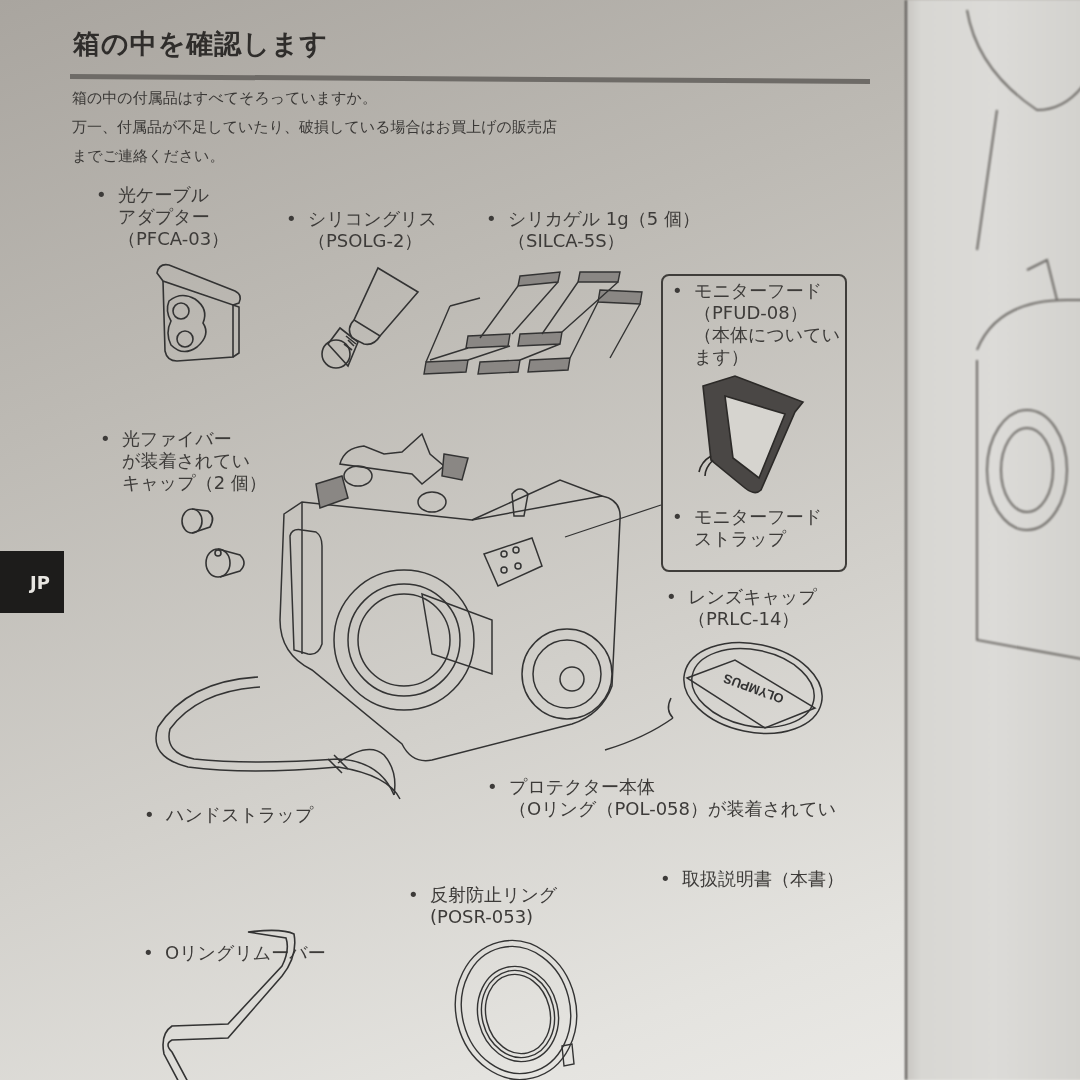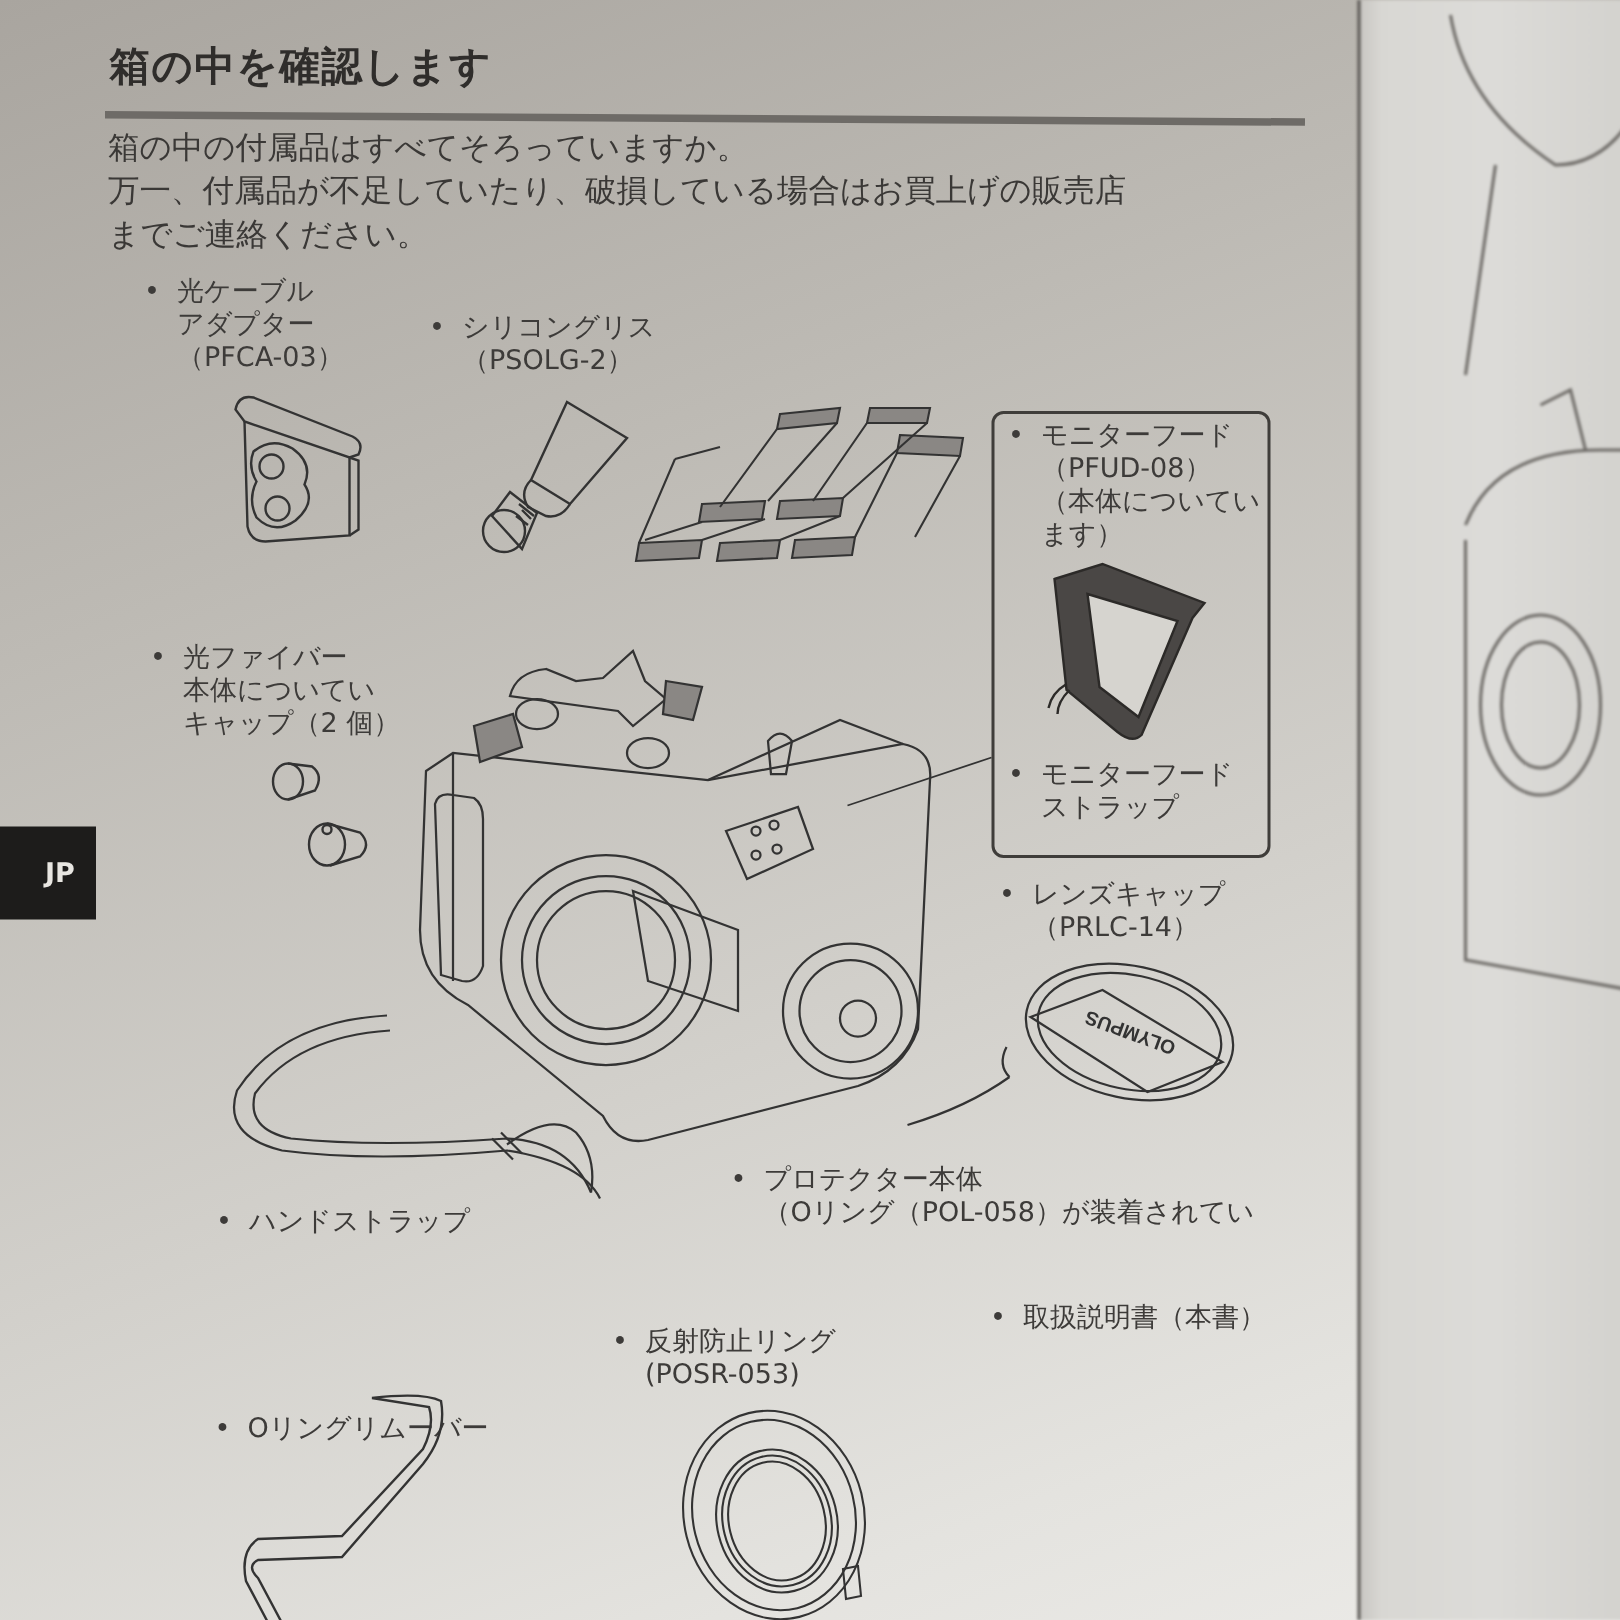--- a/index.html
+++ b/index.html
@@ -22,21 +22,21 @@
     .heading {
       position: absolute; left: 73px; top: 10px;
       font-size: 27px; font-weight: bold; letter-spacing: 1px; color: #2f2d2b;
     }
     .heading-rule {
       position: absolute; left: 70px; top: 58px; width: 800px; height: 5px;
       background: #6e6b67; transform: rotate(0.35deg); transform-origin: left;
     }
     .intro {
       position: absolute; left: 72px; top: 68px; width: 810px;
-      font-size: 21px; line-height: 29px; color: #3a3836;
+      font-size: 15px; line-height: 29px; color: #3a3836;
     }
     .intro p { margin: 0; }
     .label {
       position: absolute; font-size: 18px; line-height: 22px; color: #3d3b39;
       white-space: nowrap;
     }
     .label .bullet { display: inline-block; width: 22px; text-align: left; }
     .label .indent { display: block; padding-left: 22px; }
     .boxed {
       position: absolute; left: 661px; top: 258px; width: 182px; height: 294px;
@@ -85,20 +85,24 @@
     <span class="indent">（PSOLG-2）</span>
   </div>
   <svg class="ill" style="left:318px;top:250px" width="105" height="105" viewBox="0 0 105 105" fill="none" stroke="#333" stroke-width="1.6">
     <path d="M60 2 L100 26 L62 70 L36 54 Z"></path>
     <path d="M36 54 Q28 62 34 72 L46 78 Q56 80 62 70"></path>
     <ellipse cx="18" cy="88" rx="14" ry="14"></ellipse>
     <path d="M22 62 L40 76 L30 100 L10 78 Z"></path>
     <path d="M28 70 L38 78 M30 74 L36 80 M26 78 L34 84"></path>
   </svg>
 
+  <div class="label" style="left:486px; top:192px;">
+    <span class="bullet">•</span><span>シリカゲル 1g（5 個）</span>
+    <span class="indent">（SILCA-5S）</span>
+  </div>
   <svg class="ill" style="left:420px;top:252px" width="225" height="110" viewBox="0 0 225 110" fill="none" stroke="#333" stroke-width="1.4">
     <g fill="#8a8784">
       <path d="M100 8 L140 4 L138 14 L98 18 Z"></path>
       <path d="M160 4 L200 4 L198 14 L158 14 Z"></path>
       <path d="M180 22 L222 24 L220 36 L178 34 Z"></path>
       <path d="M48 68 L90 66 L88 78 L46 80 Z"></path>
       <path d="M100 66 L142 64 L140 76 L98 78 Z"></path>
       <path d="M6 94 L48 92 L46 104 L4 106 Z"></path>
       <path d="M60 94 L100 92 L98 104 L58 106 Z"></path>
       <path d="M110 92 L150 90 L148 102 L108 104 Z"></path>
@@ -120,21 +124,21 @@
     <path d="M30 20 L90 38 L64 102 L38 82 Z" fill="#d6d4cf"></path>
     <path d="M16 80 Q6 86 4 96 M18 84 Q10 92 10 100"></path>
   </svg>
   <div class="label" style="left:672px; top:490px;">
     <span class="bullet">•</span><span>モニターフード</span>
     <span class="indent">ストラップ</span>
   </div>
 
   <div class="label" style="left:100px; top:412px;">
     <span class="bullet">•</span><span>光ファイバー</span>
-    <span class="indent">本体についてい</span>
+    <span class="indent">が装着されてい</span>
     <span class="indent">キャップ（2 個）</span>
   </div>
   <svg class="ill" style="left:178px;top:485px" width="75" height="90" viewBox="0 0 75 90" fill="none" stroke="#333" stroke-width="1.6">
     <ellipse cx="14" cy="20" rx="10" ry="12"></ellipse>
     <path d="M14 8 L30 10 Q38 16 32 26 L14 32"></path>
     <ellipse cx="40" cy="62" rx="12" ry="14"></ellipse>
     <path d="M40 48 L62 54 Q70 62 62 70 L42 76"></path>
     <circle cx="40" cy="52" r="3"></circle>
   </svg>
 

